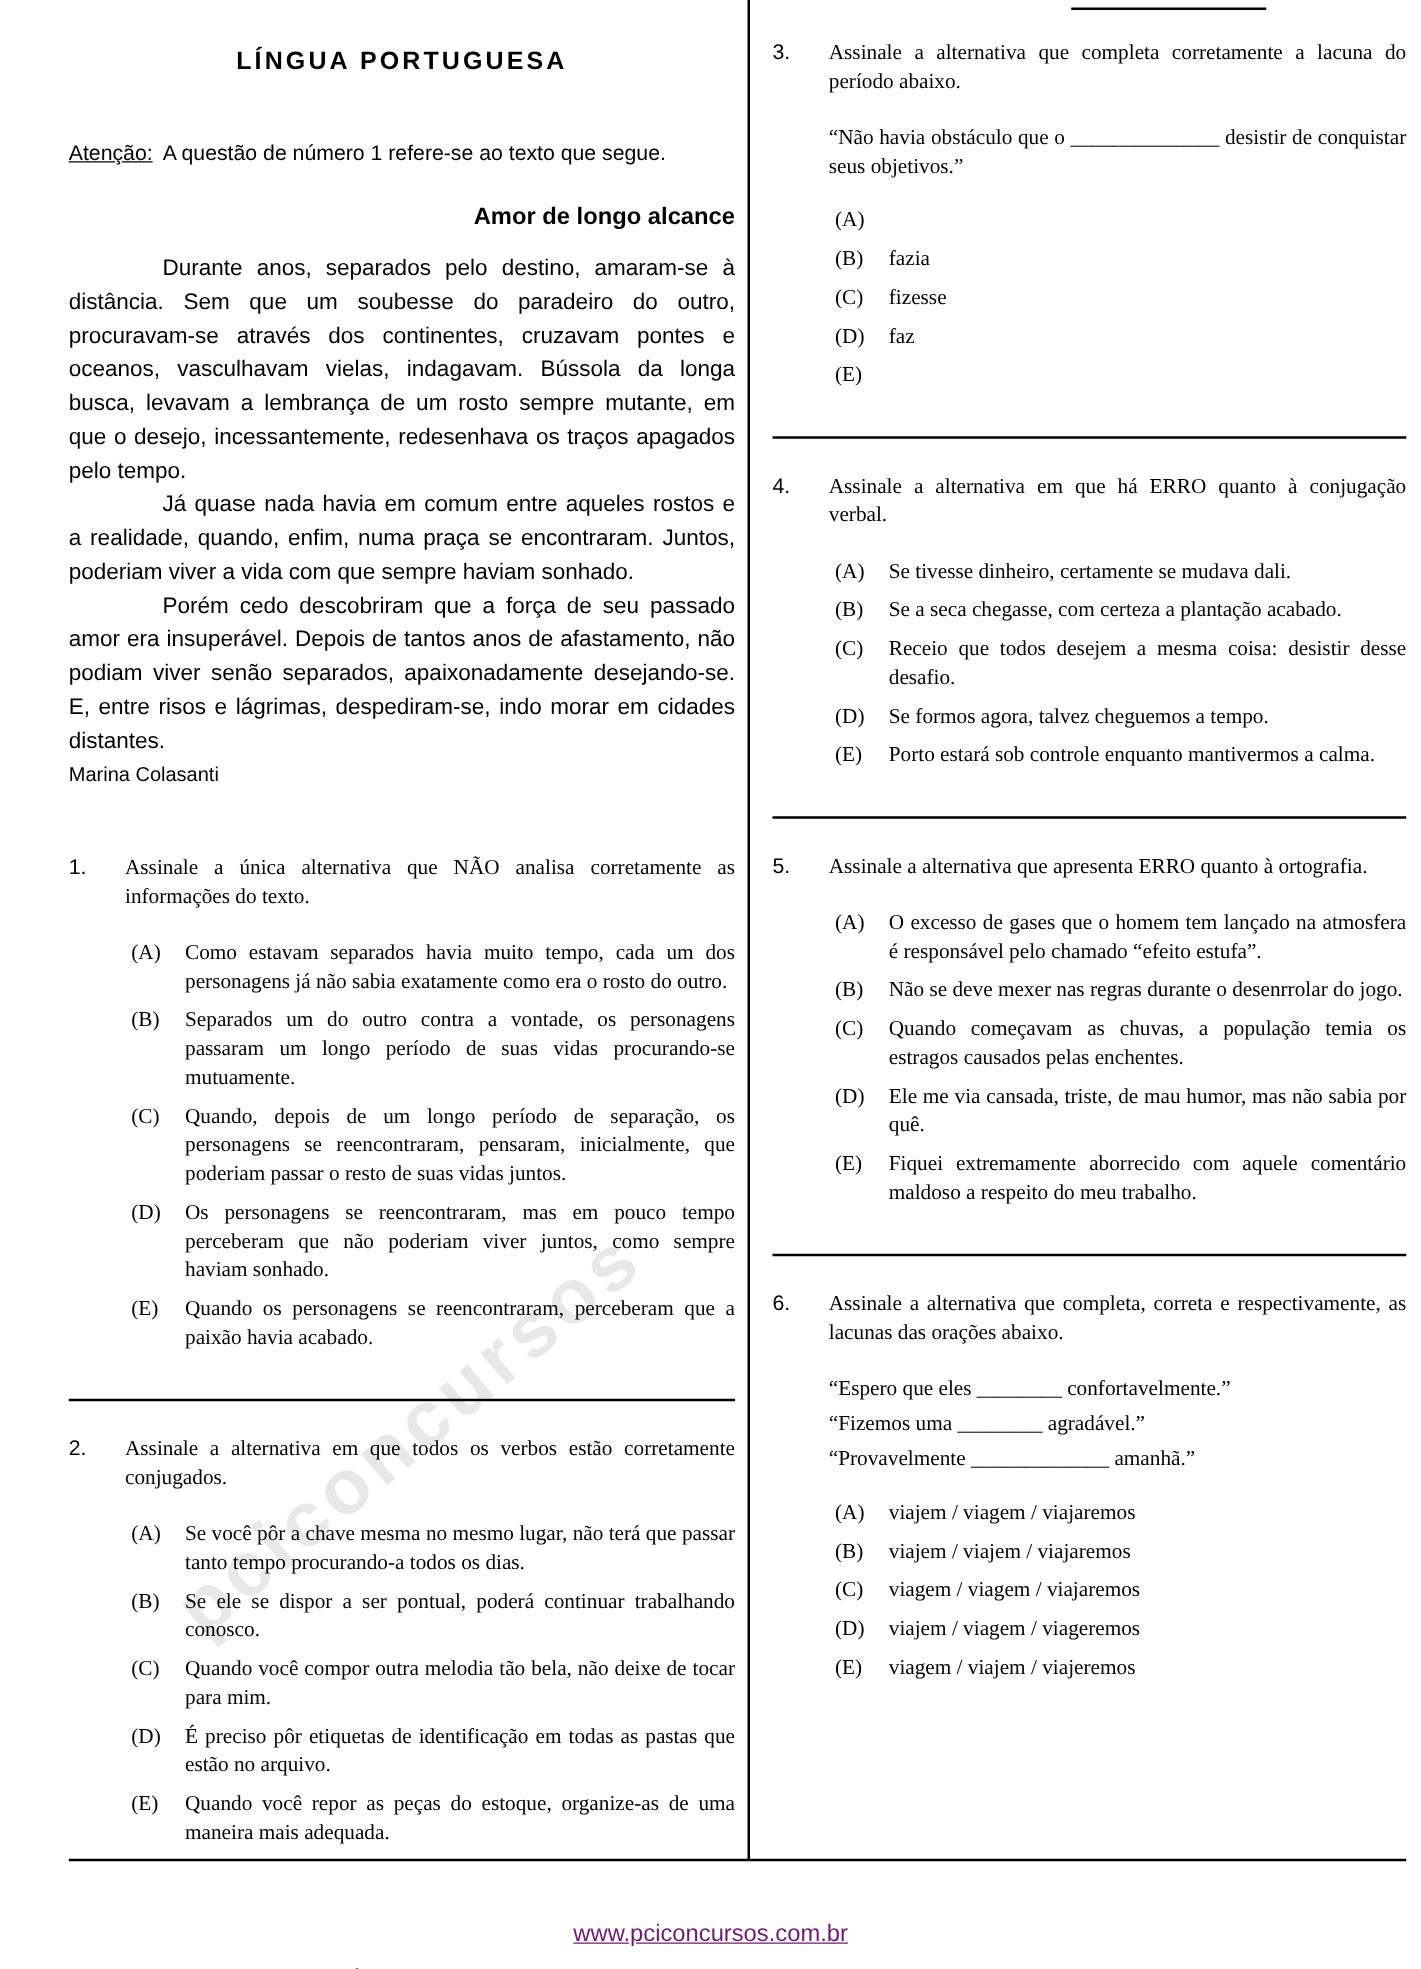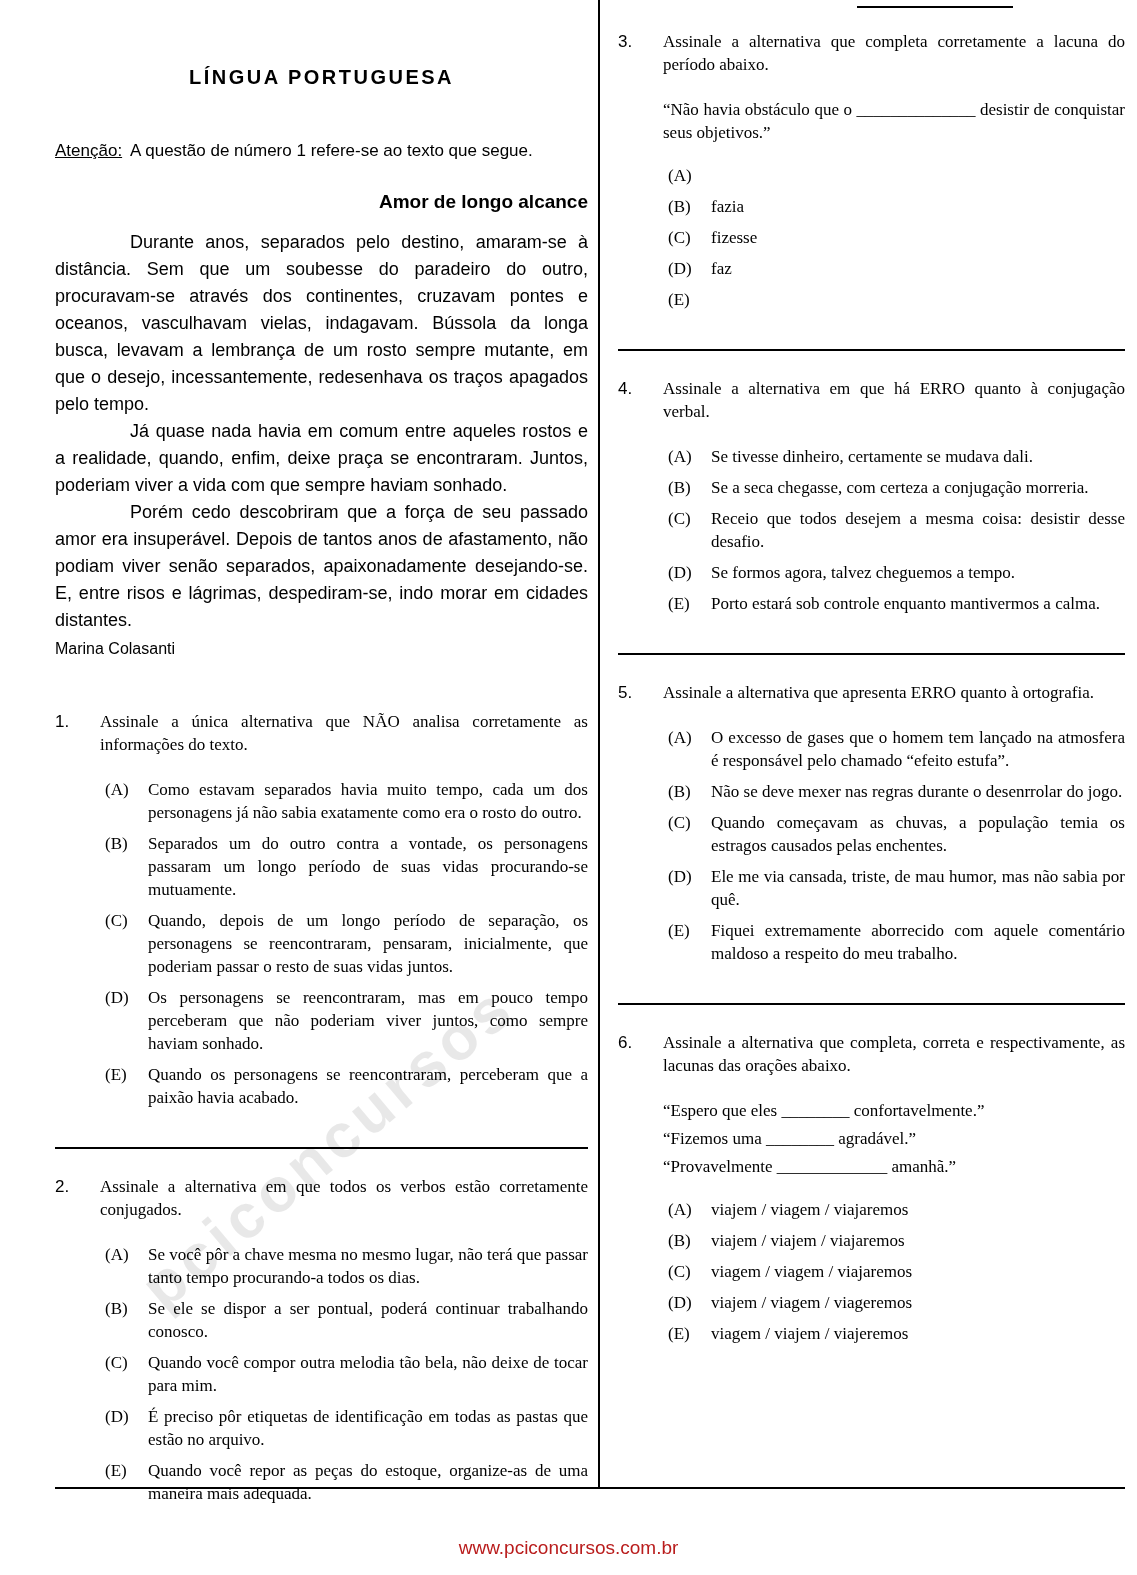--- a/index.html
+++ b/index.html
@@ -7,21 +7,21 @@
     position:relative;
     width:1137px; height:1575px;
     background:#ffffff;
     font-family:"Liberation Sans", sans-serif;
     color:#000;
     overflow:hidden;
   }
   .top-right-line { position:absolute; left:857px; top:6px; width:156px; height:2px; background:#000; }
   .vline { position:absolute; left:598px; top:0; width:2px; height:1488px; background:#000; }
 
-  .col-left  { position:absolute; left:55px;  top:30px; width:533px;margin-top:28px; }
+  .col-left  { position:absolute; left:55px;  top:30px; width:533px; }
   .col-right { position:absolute; left:618px; top:30px; width:507px; }
 
   h1.title { font-size:20px; font-weight:bold; letter-spacing:2.5px; text-align:center; margin:8px 0 0; }
   .attention { font-size:17px; margin:52px 0 0; }
   .attention .label { text-decoration:underline; margin-right:8px; }
   h2.reading-title { font-size:19px; font-weight:bold; text-align:right; margin:30px 0 16px; }
   .para { font-size:18px; line-height:27px; text-align:justify; text-indent:75px; margin:0; }
   .author { font-size:16px; text-align:left; margin:6px 14px 0 0; }
 
   .questions-block { margin-top:52px; }
@@ -61,21 +61,21 @@
   <div class="col-left">
     <h1 class="title">LÍNGUA PORTUGUESA</h1>
 
     <p class="attention">
       <span class="label">Atenção:</span><span>A questão de número 1 refere-se ao texto que segue.</span>
     </p>
 
     <h2 class="reading-title">Amor de longo alcance</h2>
 
     <p class="para">Durante anos, separados pelo destino, amaram-se à distância. Sem que um soubesse do paradeiro do outro, procuravam-se através dos continentes, cruzavam pontes e oceanos, vasculhavam vielas, indagavam. Bússola da longa busca, levavam a lembrança de um rosto sempre mutante, em que o desejo, incessantemente, redesenhava os traços apagados pelo tempo.</p>
-    <p class="para">Já quase nada havia em comum entre aqueles rostos e a realidade, quando, enfim, deixe praça se encontraram. Juntos, poderiam viver a vida com que sempre haviam sonhado.</p>
+    <p class="para">Já quase nada havia em comum entre aqueles rostos e a realidade, quando, enfim, numa praça se encontraram. Juntos, poderiam viver a vida com que sempre haviam sonhado.</p>
     <p class="para">Porém cedo descobriram que a força de seu passado amor era insuperável. Depois de tantos anos de afastamento, não podiam viver senão separados, apaixonadamente desejando-se. E, entre risos e lágrimas, despediram-se, indo morar em cidades distantes.</p>
     <p class="author">Marina Colasanti</p>
 
     <div class="questions-block">
         <div class="question">
           <div class="qnum">1.</div>
           <div class="qbody">
             <p class="stem">Assinale a única alternativa que NÃO analisa corretamente as informações do texto.</p>
             <div class="options">
               <div class="option">
@@ -167,21 +167,21 @@
           <div class="qnum">4.</div>
           <div class="qbody">
             <p class="stem">Assinale a alternativa em que há ERRO quanto à conjugação verbal.</p>
             <div class="options">
               <div class="option">
                 <span class="olabel">(A)</span>
                 <span class="otext">Se tivesse dinheiro, certamente se mudava dali.</span>
               </div>
               <div class="option">
                 <span class="olabel">(B)</span>
-                <span class="otext">Se a seca chegasse, com certeza a conjugação morreria.</span>
+                <span class="otext">Se a seca chegasse, com certeza a plantação acabado.</span>
               </div>
               <div class="option">
                 <span class="olabel">(C)</span>
                 <span class="otext">Receio que todos desejem a mesma coisa: desistir desse desafio.</span>
               </div>
               <div class="option">
                 <span class="olabel">(D)</span>
                 <span class="otext">Se formos agora, talvez cheguemos a tempo.</span>
               </div>
               <div class="option">
@@ -256,15 +256,15 @@
   </div>
 
   <div class="watermark">pciconcursos</div>
 
   <div class="footer-line"></div>
   <div class="footer-row">
     <span>SAAE – Serviço Autônomo de Água e Esgoto de Porto Feliz – 103 – 104 – 106 – 107 109 – 110 – 111</span>
     <span>2</span>
   </div>
 
-  <div class="site-url" style="color: #b91c1c;">www.pciconcursos.com.br</div>
+  <div class="site-url" style="color: #701a75; text-decoration: underline;">www.pciconcursos.com.br</div>
 
 </div>
 
 </body></html>

